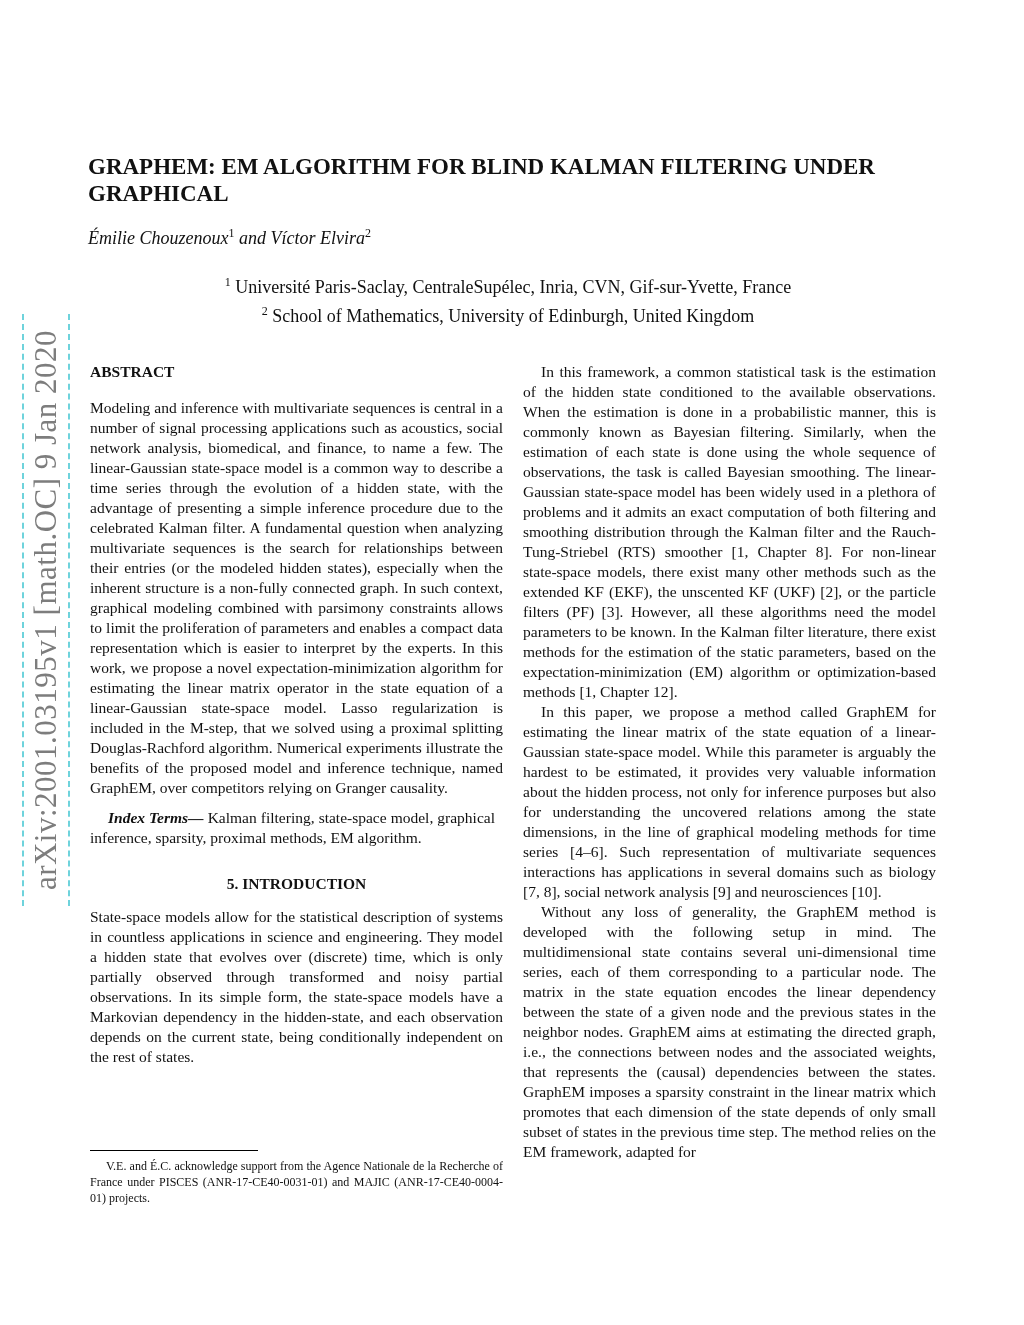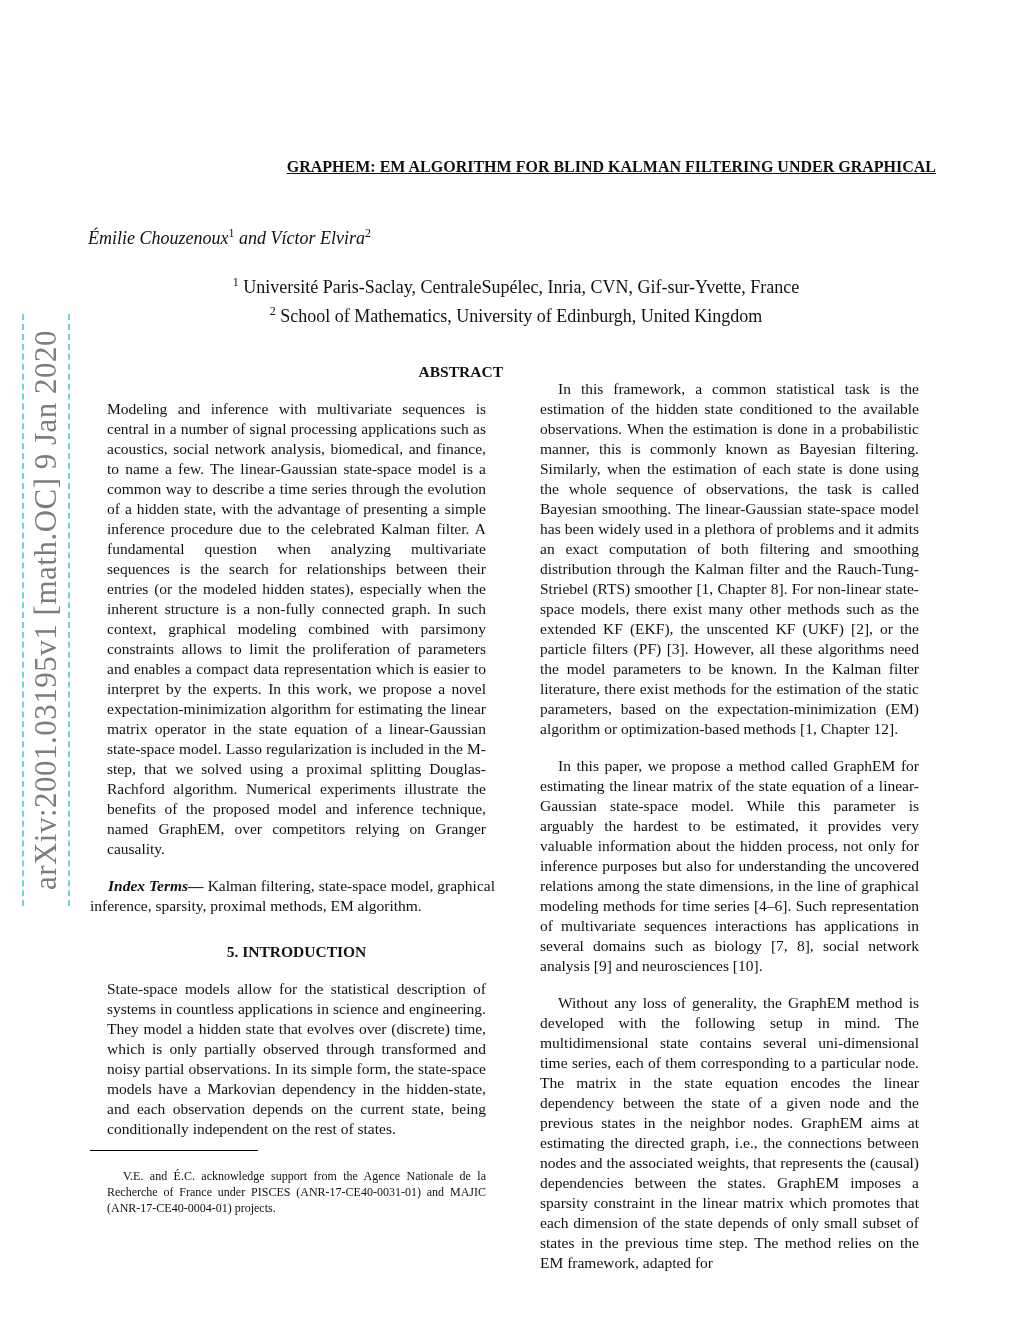--- a/index.html
+++ b/index.html
@@ -26,65 +26,64 @@
     color: #7d7d7d;
     border-top: 2px dashed #6ed3dc;
     border-bottom: 2px dashed #6ed3dc;
     padding: 4px 16px;
   }
 
   
   .paper-title {
     position: absolute;
     top: 153px; left: 88px; width: 848px;
-    text-align: right;
+    text-align: left;
     font-weight: bold;
-    font-size: 16px;
+    font-size: 23px;
     line-height: 27px;
-    text-decoration: underline;
   }
   .authors {
     position: absolute;
     top: 228px; left: 88px; width: 848px;
     font-style: italic;
     font-size: 18px;
   }
   .authors sup, .affiliations sup { font-size: 12px; font-style: normal; line-height: 0; }
   .affiliations {
     position: absolute;
-    top: 273px; left: 92px; width: 848px;
+    top: 273px; left: 84px; width: 848px;
     text-align: center;
     font-size: 18px;
     line-height: 29px;
   }
 
   
   .col {
     position: absolute;
     top: 362px;
     width: 413px;
     font-size: 15.5px;
     line-height: 20px;
     text-align: justify;
   }
   .col-left  { left: 90px; }
   .col-right { left: 523px; }
 
   .section-heading {
-    text-align: right;
+    text-align: left;
     font-weight: bold;
     margin: 0 0 16px 0;
     font-family: Liberation Serif, serif;
   }
   .intro-heading {
     text-align: center;
     font-weight: bold;
     margin: 26px 0 13px 0;
   }
-  .para { margin: 17px; }
+  .para { margin: 0; }
   .para.indent { text-indent: 18px; }
   .index-terms { margin: 10px 8px 0 0; text-indent: 18px; }
   .index-terms .label { font-weight: bold; font-style: italic; }
 
   
   .footnote {
     position: absolute;
     left: 90px; top: 1150px; width: 413px;
     font-size: 12px;
     line-height: 16px;

